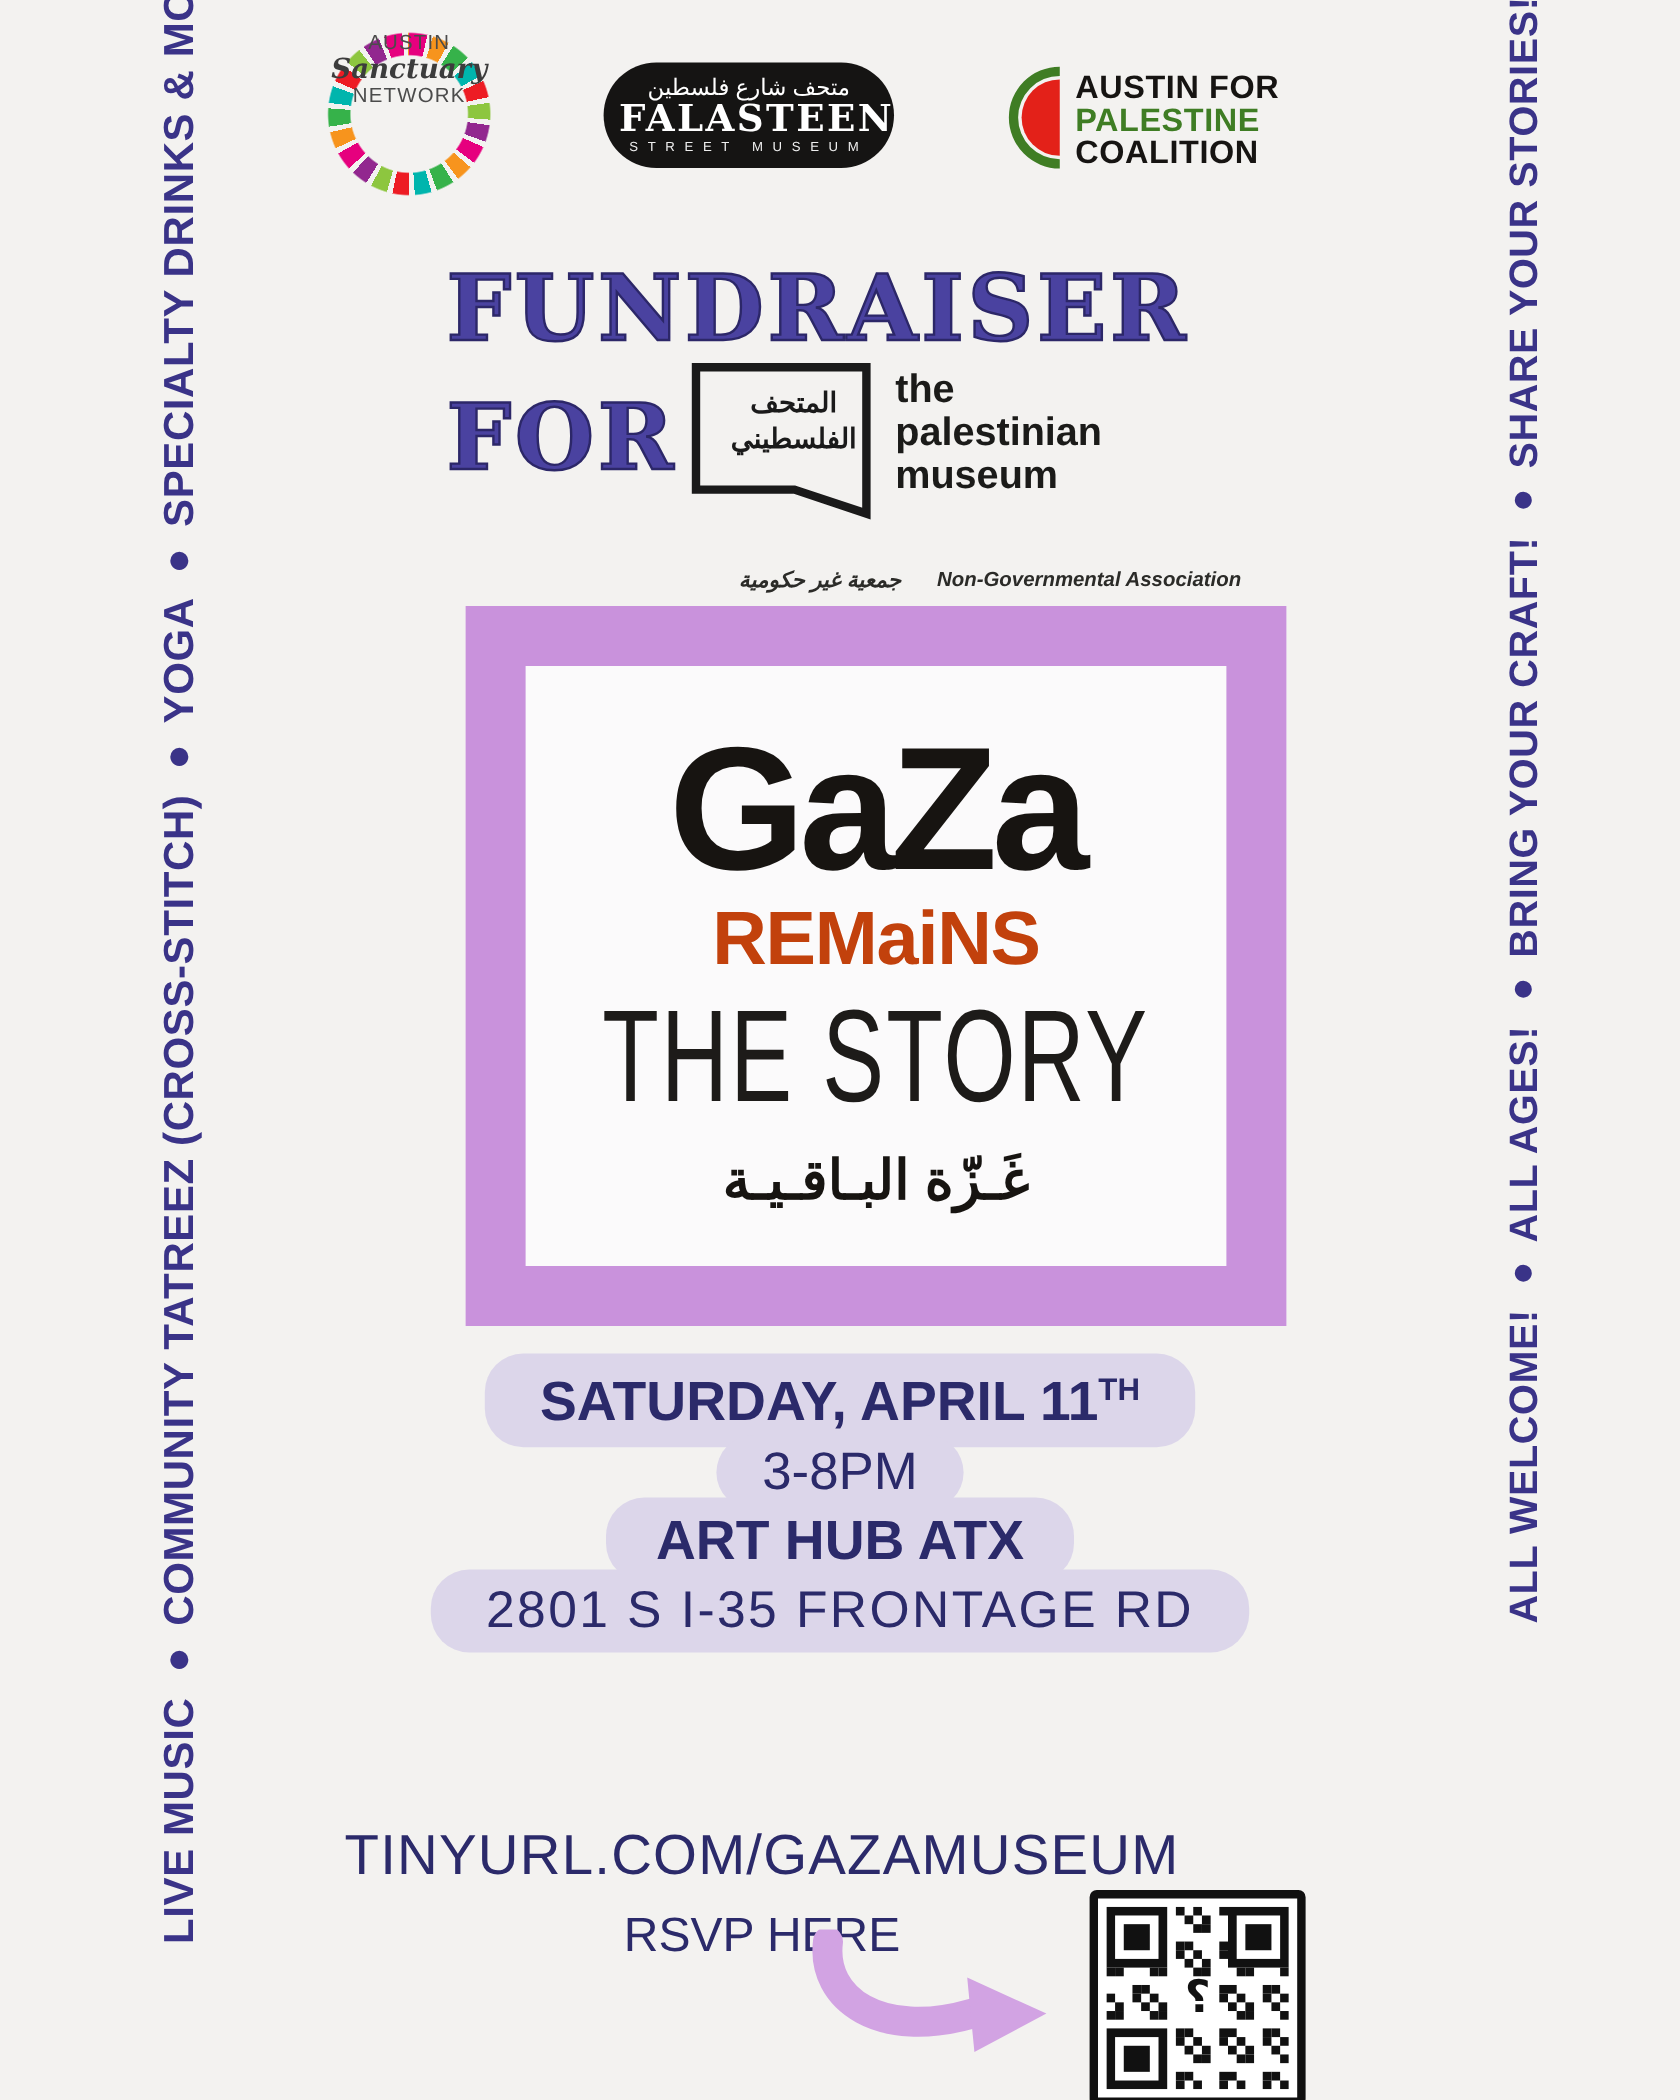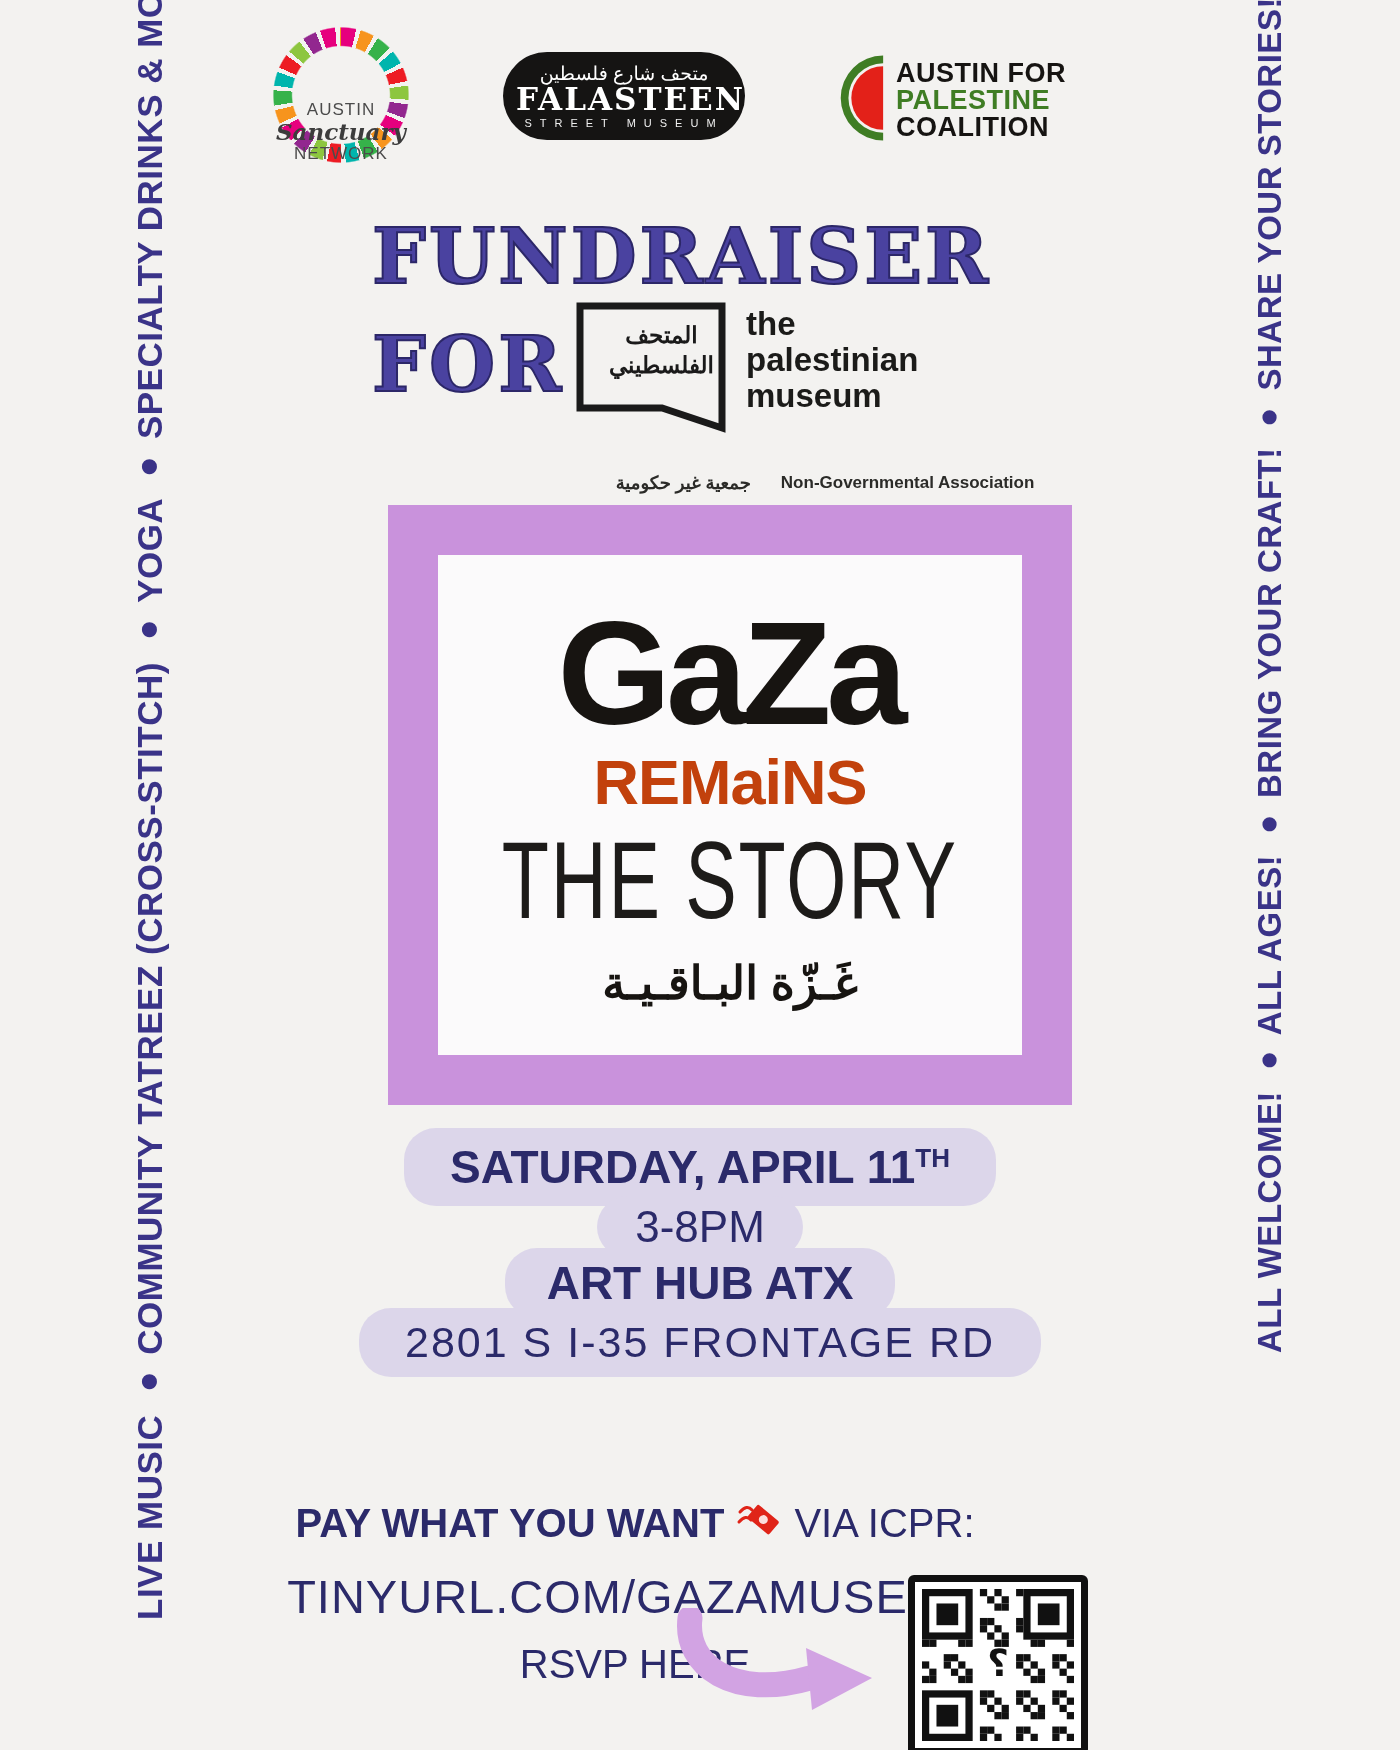--- a/index.html
+++ b/index.html
@@ -14,21 +14,21 @@
 
   
   .logo-sanctuary{position:absolute;left:272px;top:26px;width:138px;height:138px;}
   .sanctuary-ring{position:absolute;inset:0;border-radius:50%;
     background:repeating-conic-gradient(#e6007e 0 13deg,transparent 13deg 17deg,#f7941d 17deg 29deg,
       transparent 29deg 33deg,#36b24a 33deg 46deg,transparent 46deg 50deg,#00b5ad 50deg 62deg,
       transparent 62deg 66deg,#ed1c24 66deg 78deg,transparent 78deg 82deg,#8dc63f 82deg 94deg,
       transparent 94deg 98deg,#92278f 98deg 110deg,transparent 110deg 114deg);
     -webkit-mask:radial-gradient(closest-side,transparent 70%,#000 72% 97%,transparent 99%);
             mask:radial-gradient(closest-side,transparent 70%,#000 72% 97%,transparent 99%);}
-  .sanctuary-text{position:absolute;inset:0;display:flex;flex-direction:column;align-items:center;justify-content:flex-end;color:#4b4b4b;}
+  .sanctuary-text{position:absolute;inset:0;display:flex;flex-direction:column;align-items:center;justify-content:flex-start;color:#4b4b4b;}
   .sanctuary-text .l1{font-size:17px;letter-spacing:1px;}
   .sanctuary-text .l2{font-family:"DejaVu Serif",serif;font-style:italic;font-weight:bold;font-size:23px;color:#3c3c3c;line-height:24px;}
   .sanctuary-text .l3{font-size:17px;letter-spacing:1px;}
 
   .logo-falasteen{position:absolute;left:503px;top:52px;width:242px;height:88px;background:#151413;border-radius:44px;
     display:flex;flex-direction:column;align-items:center;justify-content:center;color:#fff;}
   .falasteen-ar{font-size:19px;line-height:20px;}
   .falasteen-name{font-family:"DejaVu Serif",serif;font-weight:bold;font-size:31px;line-height:31px;letter-spacing:2px;margin-left:13px;}
   .falasteen-sub{font-size:11px;letter-spacing:8px;margin-top:2px;color:#efefef;}
 
@@ -42,21 +42,21 @@
   .headline.h1{left:372px;top:212px;}
   .headline.h2{left:372px;top:320px;}
 
   
   .museum{position:absolute;left:572px;top:298px;display:flex;gap:16px;align-items:flex-start;}
   .bubble{position:relative;width:158px;height:140px;}
   .bubble svg{position:absolute;inset:0;}
   .bubble-ar{position:absolute;top:22px;right:16px;text-align:center;font-weight:bold;font-size:23px;line-height:30px;color:#1a1a1a;}
   .museum-en{font-weight:bold;font-size:33px;line-height:36px;color:#1b1b19;padding-top:8px;}
   .ngo{position:absolute;left:600px;top:472px;width:450px;display:flex;gap:30px;justify-content:center;align-items:center;
-       color:#2b2b28;font-weight:bold;}
+       color:#2b2b28;font-weight:bold;font-style:italic;}
   .ngo .ar{font-size:18px;}
   .ngo .en{font-size:17px;}
 
   
   .artwork{position:absolute;left:388px;top:505px;width:684px;height:600px;box-sizing:border-box;
     border:50px solid #c992dc;background:#fbfafb;display:flex;flex-direction:column;align-items:center;justify-content:center;}
   .gaza{font-weight:bold;font-size:146px;line-height:1;letter-spacing:-5px;color:#171411;}
   .remains{font-weight:bold;font-size:63px;line-height:1;letter-spacing:-1px;color:#c2410c;margin-top:4px;}
   .story{font-size:84px;line-height:1;letter-spacing:2px;color:#1d1b19;transform:scale(.92,1.3);margin-top:24px;}
   .artwork-ar{font-weight:bold;font-size:46px;color:#171411;margin-top:34px;}
@@ -154,33 +154,20 @@
   <div class="event">
     <div class="pill date">
       <span>SATURDAY, APRIL 11</span><sup>TH</sup>
     </div>
     <div class="pill time">3-8PM</div>
     <div class="pill venue">ART HUB ATX</div>
     <div class="pill addr">2801 S I-35 FRONTAGE RD</div>
   </div>
 
   <div class="pay">
-    <div class="pay-line1">
-      <span class="b">PAY WHAT YOU WANT</span>
-      <span>
-        <svg width="46" height="42" viewBox="0 0 46 42">
-          <path d="M4 14 q7 -8 12 -2 M3 24 q7 -8 12 -2" stroke="#e02418" fill="none" stroke-width="3" stroke-linecap="round"></path>
-          <g transform="rotate(40 27 22)">
-            <rect x="13" y="13" width="28" height="17" rx="2" fill="#e02418"></rect>
-            <circle cx="27" cy="21.5" r="4.5" fill="#fff" opacity="0.85"></circle>
-          </g>
-        </svg>
-      </span>
-      <span>VIA ICPR:</span>
-    </div>
     <div class="pay-url">TINYURL.COM/GAZAMUSEUM</div>
     <div class="pay-rsvp">RSVP HERE</div>
   </div>
 
   <div class="arrow">
     <svg width="215" height="120" viewBox="0 0 215 120">
       <path d="M18 10 C 12 58, 62 92, 138 70" stroke="#d2a3e3" stroke-width="25" fill="none" stroke-linecap="round"></path>
       <polygon points="134,40 200,70 140,102" fill="#d2a3e3"></polygon>
     </svg>
   </div>

